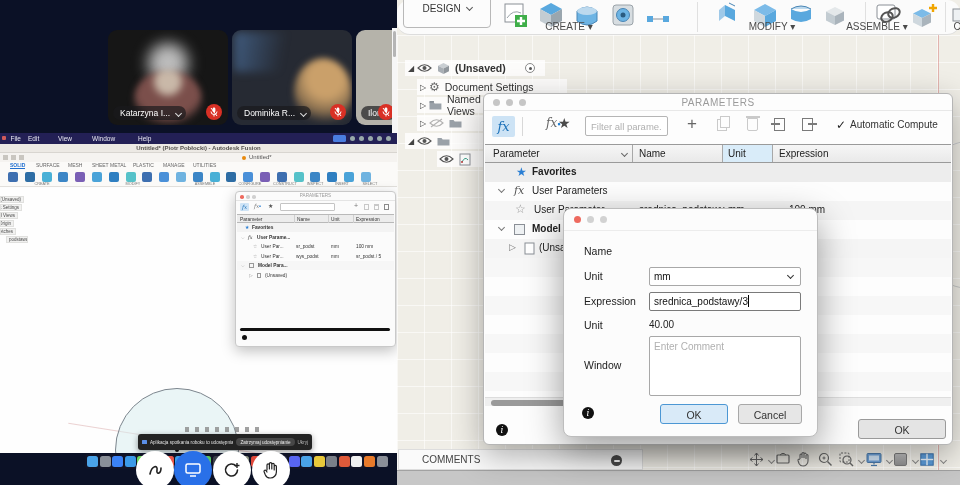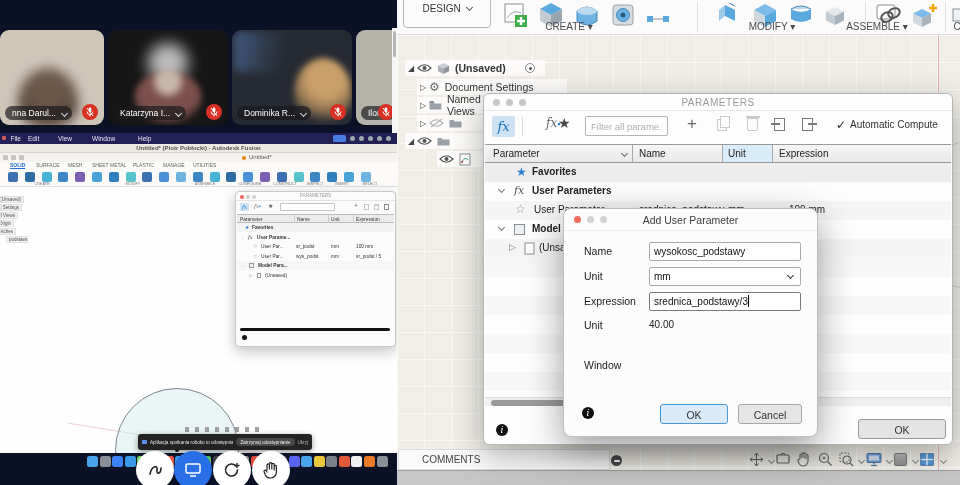--- a/index.html
+++ b/index.html
@@ -41,21 +41,21 @@
   #dock{position:absolute;left:85px;top:454px;width:280px;height:15px;background:rgba(18,20,38,.92);border-radius:3px;
     display:flex;align-items:center;gap:1.6px;padding:0 2px;}
   .dicon{width:11px;height:11px;border-radius:2.5px;flex:0 0 auto;}
   
   .ctl{position:absolute;top:451px;width:38px;height:38px;border-radius:50%;background:#fff;display:flex;align-items:center;justify-content:center;}
   
   #fusion{position:absolute;left:397px;top:0;width:563px;height:485px;background:#f0eee7;overflow:hidden;}
   #fcanvas{position:absolute;left:0;top:35px;width:100%;height:435px;
     background-image:linear-gradient(rgba(255,255,255,.6) 1px,transparent 1px),linear-gradient(90deg,rgba(255,255,255,.6) 1px,transparent 1px);
     background-size:27px 27px;}
-  #ftoolbar{position:absolute;left:0;top:0;width:100%;height:35px;background:#fbfbfb;border-bottom:1px solid #ddd;}
+  #ftoolbar{position:absolute;left:0;top:0;width:100%;height:35px;background:#fbfbfb;border-bottom:1px solid #ddd;border-radius:13px;}
   .ftlabel{position:absolute;top:21px;font-size:10px;color:#4a4a4a;transform:translateX(-50%);white-space:nowrap;}
   .tb-sep{position:absolute;top:2px;width:1px;height:30px;background:#e0e0e0;}
   .cubeicon{position:absolute;top:1px;}
   .treerow{position:absolute;font-size:10.5px;color:#333;display:flex;align-items:center;height:16px;background:rgba(255,255,255,.78);padding:0 6px 0 0;}
   .twist{color:#444;font-size:8px;width:12px;text-align:center;flex:0 0 auto;}
   
   #pdlg{position:absolute;left:86px;top:93px;width:470px;height:352px;background:#fdfdfd;border:1px solid #b5b5b5;border-radius:6px;
     box-shadow:0 10px 32px rgba(0,0,0,.32);}
   .dot{width:7px;height:7px;border-radius:50%;display:inline-block;}
   .pcolhead{position:absolute;top:0;height:100%;border-left:1px solid #a8a8a8;}
@@ -73,32 +73,20 @@
   .caret{display:inline-block;width:1px;height:12px;background:#000;vertical-align:-2px;}
   ::placeholder{color:#b0b0b0;}
 </style>
 </head>
 <body>
 
 <div id="root">
 
   <div class="abs" style="left:0;top:0;width:397px;height:485px;">
 
-    <div class="tile" style="left:0;width:104px;background:#cfc6b8;">
-      <div class="blob" style="left:18px;top:38px;width:60px;height:70px;background:radial-gradient(circle at 50% 30%,#6b5647 0 35%,#4a392e 60%,transparent 75%);"></div>
-      <div class="namepill"><span>nna Darul...</span><span class="pillchev"></span></div>
-      <div class="micoff">
-          <svg width="8" height="10" viewBox="0 0 8 10">
-            <rect x="2.6" y="0.5" width="2.8" height="5" rx="1.4" fill="#fff"></rect>
-            <path d="M1 4.5 a3 3 0 0 0 6 0" stroke="#fff" stroke-width="1" fill="none"></path>
-            <line x1="4" y1="7.5" x2="4" y2="9.5" stroke="#fff" stroke-width="1"></line>
-            <line x1="1" y1="1" x2="7" y2="9" stroke="#fff" stroke-width="1"></line>
-          </svg>
-        </div>
-    </div>
 
     <div class="tile" style="left:232px;width:120px;background:#262a33;">
       <div class="blob" style="left:2px;top:2px;width:70px;height:40px;background:linear-gradient(100deg,rgba(90,140,200,.5),transparent 70%);border-radius:4px;filter:blur(4px);"></div>
       <div class="blob" style="left:62px;top:28px;width:58px;height:70px;background:radial-gradient(circle at 55% 30%,#caa06a 0 30%,#8a7050 55%,transparent 75%);filter:blur(3px);"></div>
       <div class="namepill"><span>Dominika R...</span><span class="pillchev"></span></div>
       <div class="micoff">
           <svg width="8" height="10" viewBox="0 0 8 10">
             <rect x="2.6" y="0.5" width="2.8" height="5" rx="1.4" fill="#fff"></rect>
             <path d="M1 4.5 a3 3 0 0 0 6 0" stroke="#fff" stroke-width="1" fill="none"></path>
             <line x1="4" y1="7.5" x2="4" y2="9.5" stroke="#fff" stroke-width="1"></line>
@@ -529,21 +517,21 @@
         <span class="pcolhead" style="left:237px;"></span>
         <span class="pcolhead" style="left:287px;"></span>
       </div>
       <div class="prow" style="top:69px;background:#ededed;">
         <span class="pcell" style="left:31px;color:#2a7fd4;font-size:12px;top:2px;">★</span>
         <span class="pcell" style="left:47px;top:3px;font-weight:bold;">Favorites</span>
       </div>
       <div class="prow" style="top:88px;">
         <span class="chev pcell" style="left:11px;top:5px;border-color:#777;"></span>
         <span class="pcell" style="left:29px;top:2px;font-size:11px;font-style:italic;color:#555;font-family:'DejaVu Serif',serif;">fx</span>
-        <span class="pcell" style="left:47px;top:3px;font-weight:bold;">User Parameters</span>
+        <span class="pcell" style="left:47px;top:3px;font-weight:normal;">User Parameters</span>
       </div>
       <div class="prow" style="top:107px;background:#f5f5f5;">
         <span class="pcell" style="left:30px;top:1px;color:#999;font-size:12px;">☆</span>
         <span class="pcell" style="left:49px;top:3px;">User Parameter</span>
         <span class="pcell" style="left:154px;top:3px;">srednica_podstawy</span>
         <span class="pcell" style="left:243px;top:3px;">mm</span>
         <span class="pcell" style="left:304px;top:3px;">100 mm</span>
       </div>
       <div class="prow" style="top:126px;">
         <span class="chev pcell" style="left:11px;top:5px;border-color:#777;"></span>
@@ -568,42 +556,41 @@
       </div>
       <div class="abs" style="left:12px;top:330px;width:12px;height:12px;background:#111;border-radius:50%;color:#fff;font-size:9px;text-align:center;line-height:12px;font-family:'DejaVu Serif',serif;font-style:italic;">i</div>
       <button class="btn" style="left:374px;top:325px;width:88px;background:#e4e4e4;border:1px solid #9a9a9a;">OK</button>
     </div>
 
     <div id="adddlg" style="z-index:10;">
       <div class="abs" style="left:0;top:0;right:0;height:22px;border-bottom:1px solid #ececec;">
         <span class="dot abs" style="left:10px;top:7px;background:#ee6a5f;"></span>
         <span class="dot abs" style="left:23px;top:7px;background:#d2d2d2;"></span>
         <span class="dot abs" style="left:36px;top:7px;background:#d2d2d2;"></span>
-        <span class="abs" style="left:0;right:0;top:5px;text-align:center;font-size:10.5px;color:#3c3c3c;">Add User Parameter</span>
       </div>
       <span class="fldlabel" style="top:36px;">Name</span>
-      <input class="fld" style="top: 33px;" value="wysokosc_podstawy">
       <span class="fldlabel" style="top:61px;">Unit</span>
       <div class="fld" style="top:58px;line-height:17px;">
         <span>mm</span>
         <span class="chev abs" style="right:7px;top:5px;border-color:#333;border-width:1.8px;"></span>
       </div>
       <span class="fldlabel" style="top:86px;">Expression</span>
       <div class="fld" style="top:83px;line-height:17px;border-color:#7a7a7a;">
         <span>srednica_podstawy/3</span><span class="caret"></span>
       </div>
       <span class="fldlabel" style="top:110px;">Unit</span>
       <span class="abs" style="left:85px;top:110px;font-size:10px;color:#222;">40.00</span>
       <span class="fldlabel" style="top:150px;">Window</span>
+      <textarea class="fld" style="top: 127px; height: 60px; resize: none; padding: 4px;" placeholder="Enter Comment"></textarea>
       <span class="abs" style="left:18px;top:198px;width:12px;height:12px;background:#111;border-radius:50%;color:#fff;font-size:9px;text-align:center;line-height:12px;font-family:'DejaVu Serif',serif;font-style:italic;">i</span>
       <button class="btn" style="left:96px;top:195px;width:68px;background:#d9eaf8;border:1.5px solid #4c97d4;">OK</button>
       <button class="btn" style="left:174px;top:195px;width:64px;background:#e6e6e6;border:1px solid #a8a8a8;">Cancel</button>
     </div>
 
-    <div class="abs" style="left:1px;top:449px;width:212px;height:21px;background:#fafafa;border:1px solid #ddd;z-index:3;">
+    <div class="abs" style="left:1px;top:449px;width:245px;height:21px;background:#fafafa;border:1px solid #ddd;z-index:3;">
       <span class="abs" style="left:23px;top:4px;font-size:10px;color:#444;">COMMENTS</span>
       <span class="abs" style="left:212px;top:5px;width:11px;height:11px;border-radius:50%;background:#4a4a4a;">
           <span class="abs" style="left:2.5px;top:4.5px;width:6px;height:2px;background:#fff;border-radius:1px;"></span>
         </span>
     </div>
 
     <div class="abs" style="left:352px;top:450px;width:200px;height:19px;z-index:3;">
       <svg class="abs" style="left:0;top:2px;" width="15" height="15" viewBox="0 0 15 15">
           <path d="M7.5 1 v13 M1 7.5 h13 M7.5 1 l-2 2.5 M7.5 1 l2 2.5 M7.5 14 l-2 -2.5 M7.5 14 l2 -2.5 M1 7.5 l2.5 -2 M1 7.5 l2.5 2 M14 7.5 l-2.5 -2 M14 7.5 l-2.5 2" stroke="#666" fill="none" stroke-width="1"></path>
         </svg>

